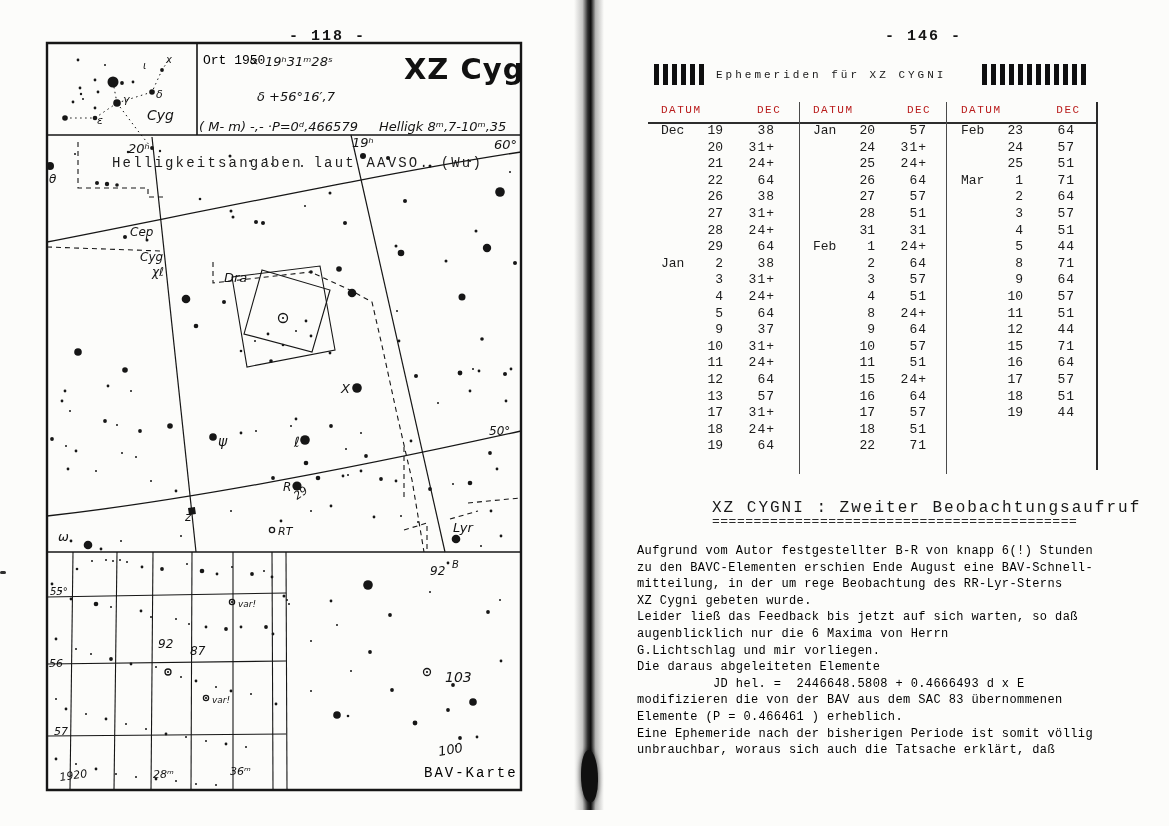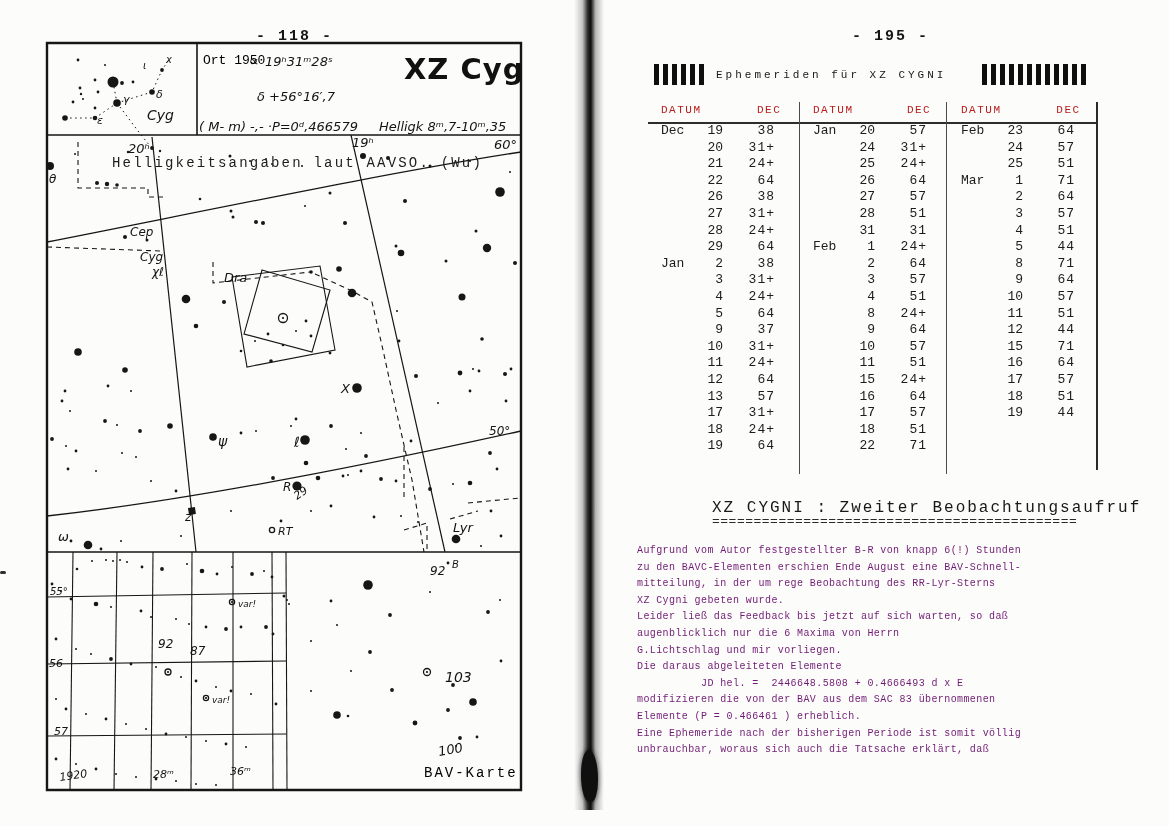--- a/index.html
+++ b/index.html
@@ -1,20 +1,20 @@
 <!DOCTYPE html>
 <html><head>
 <meta charset="utf-8">
 <style>
   html,body{margin:0;padding:0;background:#e8e8e6;}
   .scan{position:relative;width:1169px;height:826px;background:#fcfcfa;overflow:hidden;
         font-family:"Liberation Mono","DejaVu Sans Mono",monospace;color:#1b1b1b;}
   .abs{position:absolute;}
   
-  .pageno{font-size:15px;font-weight:bold;letter-spacing:2px;color:#161616;}
+  .pageno{font-size:15px;font-weight:bold;letter-spacing:2px;color:#161616;margin-left:33px;}
   .chart-html{font-size:13px;color:#000000;white-space:nowrap;}
   .chart-title{font-family:"DejaVu Sans","Liberation Sans",sans-serif;font-weight:600;
                font-size:29px;letter-spacing:1px;color:#111;}
   .credit{font-size:14px;letter-spacing:2.2px;color:#1d1d1d;white-space:nowrap;}
   svg text.hand{font-family:"DejaVu Sans",sans-serif;font-style:italic;fill:#141414;}
   
   .spine{background:linear-gradient(to right,rgba(0,0,0,0),rgba(70,70,70,.30) 28%,
          #2c2c2c 46%,#0d0d0d 56%,rgba(50,50,50,.35) 72%,rgba(0,0,0,0));}
   .spine-blob{background:#101010;border-radius:45% 55% 40% 50%;box-shadow:0 0 4px 1px rgba(0,0,0,.5);}
   .mark-left{background:#2f2f2f;border-radius:2px;}
@@ -28,21 +28,21 @@
   .tbl-head .h-dec{width:40px;}
   .tbl-row{display:flex;height:16.6px;font-size:13px;color:#1c1c1c;}
   .tbl-row .m{width:36px;padding-left:13px;}
   .tbl-row .d{width:26px;text-align:right;}
   .tbl-row .v{width:52px;text-align:right;letter-spacing:1px;}
   .vline{position:absolute;width:1px;background:#4a4a4a;}
   .vline.heavy{width:2px;background:#2a2a2a;}
   .hrule{position:absolute;height:2px;background:#2d2d2d;}
   .subtitle{font-size:16px;letter-spacing:2px;white-space:nowrap;color:#181818;}
   .underline{font-size:13px;letter-spacing:.5px;white-space:nowrap;color:#2a2a2a;}
-  .para{font-size:10px;line-height:16.6px;white-space:pre;letter-spacing:.4px;color:#701a75;}
+  .para{font-size:12px;line-height:16.6px;white-space:pre;letter-spacing:.4px;color:#000000;}
 </style>
 </head>
 <body>
 
 <div class="scan">
 
   <div class="abs pageno" style="left:256px;top:28px;">- 118 -</div>
 
   <svg class="abs" id="chart-svg" style="left:0;top:0;" width="585" height="826" viewBox="0 0 585 826">
       <g>
@@ -379,21 +379,21 @@
 
   <div class="abs chart-html" style="left:203px;top:53px;">Ort 1950</div>
   <div class="abs credit" style="left:112px;top:155px;">Helligkeitsangaben laut AAVSO. (Wu)</div>
   <div class="abs chart-title" style="left:404px;top:52px;">XZ Cyg</div>
   <div class="abs chart-html" style="left:424px;top:765px;letter-spacing:2px;font-size:14px;">BAV-Karte</div>
 
   <div class="abs spine" style="left:574px;top:0;width:30px;height:810px;"></div>
   <div class="abs spine-blob" style="left:581px;top:750px;width:17px;height:52px;"></div>
   <div class="abs mark-left" style="left:0;top:571px;width:6px;height:3px;"></div>
 
-  <div class="abs pageno" style="left:852px;top:28px;">- 195 -</div>
+  <div class="abs pageno" style="left:852px;top:28px;">- 146 -</div>
 
   <div class="abs bars" style="left:654px;top:64px;" id="bars-left">
       <i></i>
       <i></i>
       <i></i>
       <i></i>
       <i></i>
       <i></i>
     </div>
   <div class="abs eph-title" style="left:716px;top:69px;">Ephemeriden  für  XZ  CYGNI</div>

